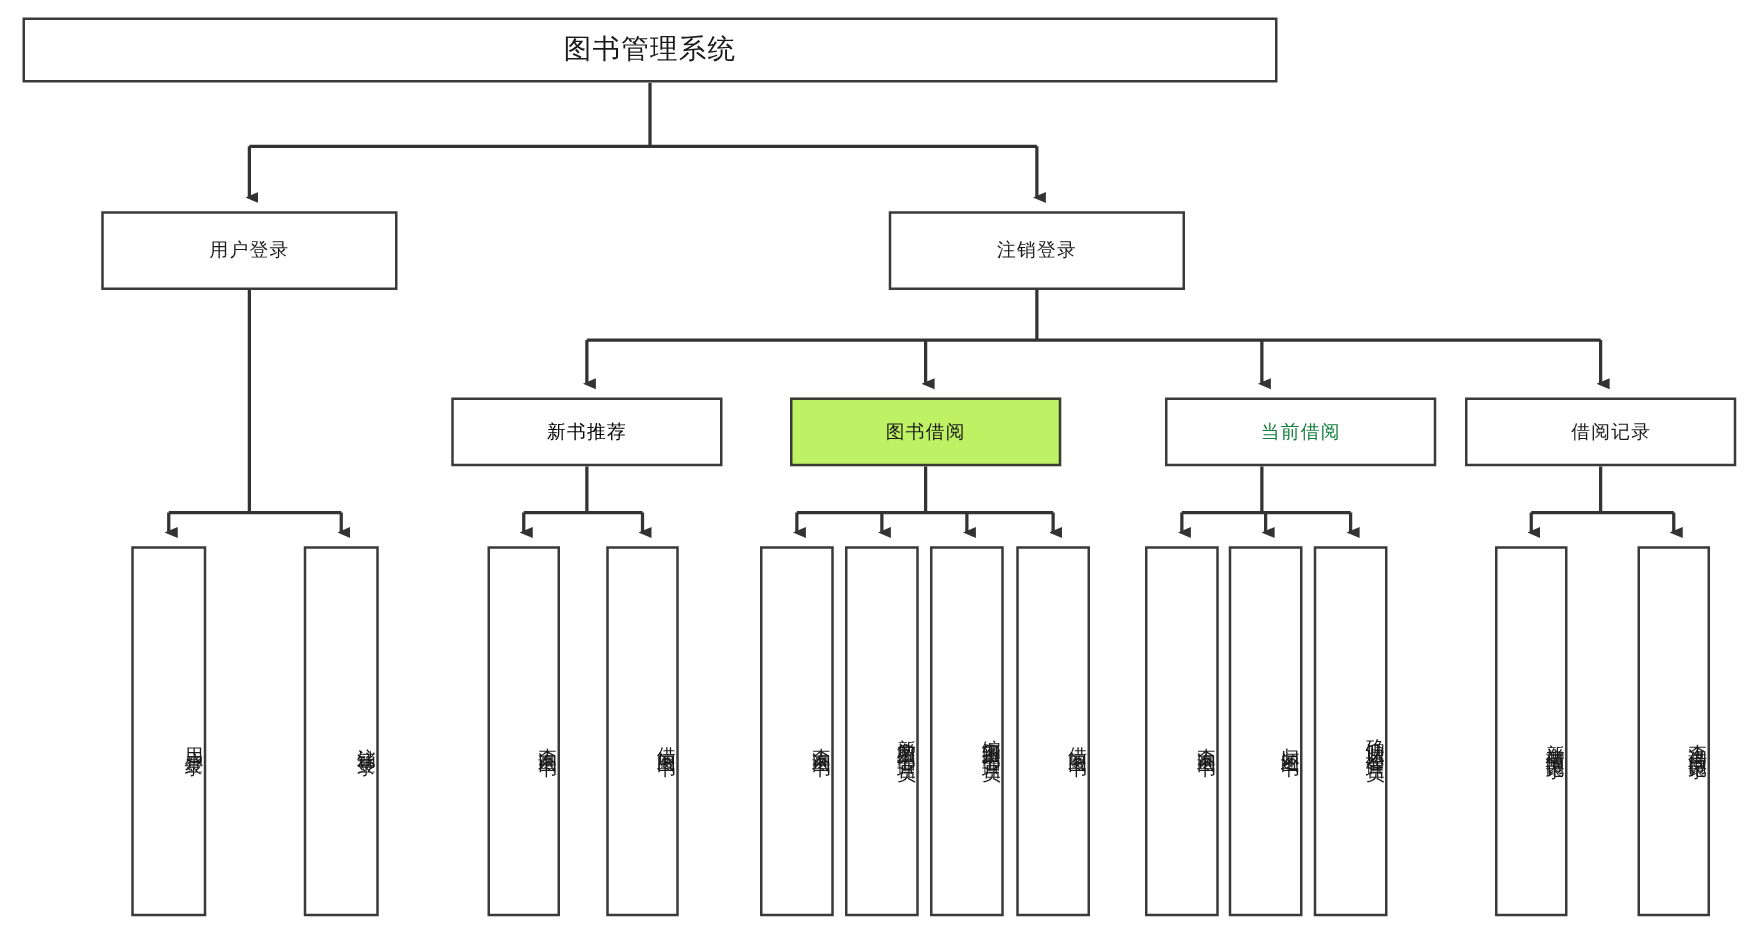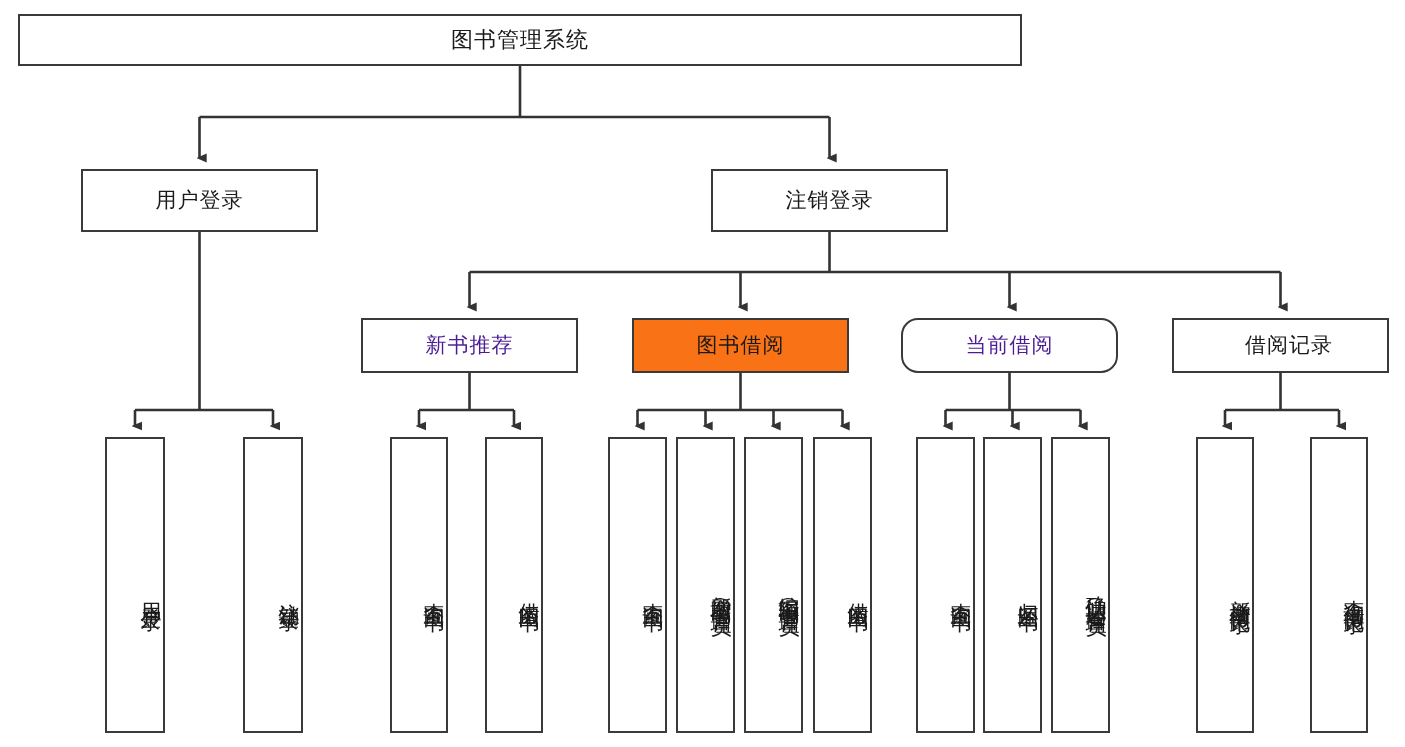--- a/index.html
+++ b/index.html
@@ -27,21 +27,21 @@
   }
   .node {
     position: absolute;
     box-sizing: border-box;
     border: 2px solid #3a3a3a;
     background: #ffffff;
     display: flex;
     align-items: center;
     justify-content: center;
     color: #1a1a1a;
-    font-size: 21px;
+    font-size: 15px;
     line-height: 1.18;
     letter-spacing: 1px;
     text-align: center;
     overflow: hidden;
   }
   .node.vertical {
     writing-mode: vertical-rl;
     text-orientation: upright;
     align-items: flex-start;
     justify-content: center;
@@ -109,27 +109,27 @@
   <div id="node-layer">
       <div class="node node-root" style="left: 18px; top: 14px; width: 1004px; height: 52px; border-color: rgb(58, 58, 58); background: rgb(255, 255, 255); color: rgb(26, 26, 26);">
         <span>图书管理系统</span>
       </div>
       <div class="node" style="left: 81px; top: 169px; width: 237px; height: 63px; border-color: rgb(58, 58, 58); background: rgb(255, 255, 255); color: rgb(26, 26, 26);">
         <span>用户登录</span>
       </div>
       <div class="node" style="left: 711px; top: 169px; width: 237px; height: 63px; border-color: rgb(58, 58, 58); background: rgb(255, 255, 255); color: rgb(26, 26, 26);">
         <span>注销登录</span>
       </div>
-      <div class="node" style="left: 361px; top: 318px; width: 217px; height: 55px; border-color: rgb(58, 58, 58); background: rgb(255, 255, 255); color: #4c1d95;">
+      <div class="node" style="left: 361px; top: 318px; width: 217px; height: 55px; border-color: rgb(58, 58, 58); background: rgb(255, 255, 255); color: #000000;">
         <span>新书推荐</span>
       </div>
-      <div class="node" style="left: 632px; top: 318px; width: 217px; height: 55px; border-color: rgb(58, 58, 58); background: #f97316; color: rgb(26, 26, 26);">
+      <div class="node" style="left: 632px; top: 318px; width: 217px; height: 55px; border-color: rgb(58, 58, 58); background: #bef264; color: rgb(26, 26, 26);">
         <span>图书借阅</span>
       </div>
-      <div class="node" style="left: 901px; top: 318px; width: 217px; height: 55px; border-color: rgb(58, 58, 58); background: rgb(255, 255, 255); color: #4c1d95; border-radius: 17px;">
+      <div class="node" style="left: 932px; top: 318px; width: 217px; height: 55px; border-color: rgb(58, 58, 58); background: rgb(255, 255, 255); color: #15803d;">
         <span>当前借阅</span>
       </div>
       <div class="node" style="left: 1172px; top: 318px; width: 217px; height: 55px; border-color: rgb(58, 58, 58); background: rgb(255, 255, 255); color: rgb(26, 26, 26); padding-left: 17px;">
         <span>借阅记录</span>
       </div>
       <div class="node vertical" style="left: 105px; top: 437px; width: 60px; height: 296px; border-color: rgb(58, 58, 58); background: rgb(255, 255, 255); color: rgb(26, 26, 26);">
         <span>用户登录</span>
       </div>
       <div class="node vertical" style="left: 243px; top: 437px; width: 60px; height: 296px; border-color: rgb(58, 58, 58); background: rgb(255, 255, 255); color: rgb(26, 26, 26);">
         <span>注销登录</span>

